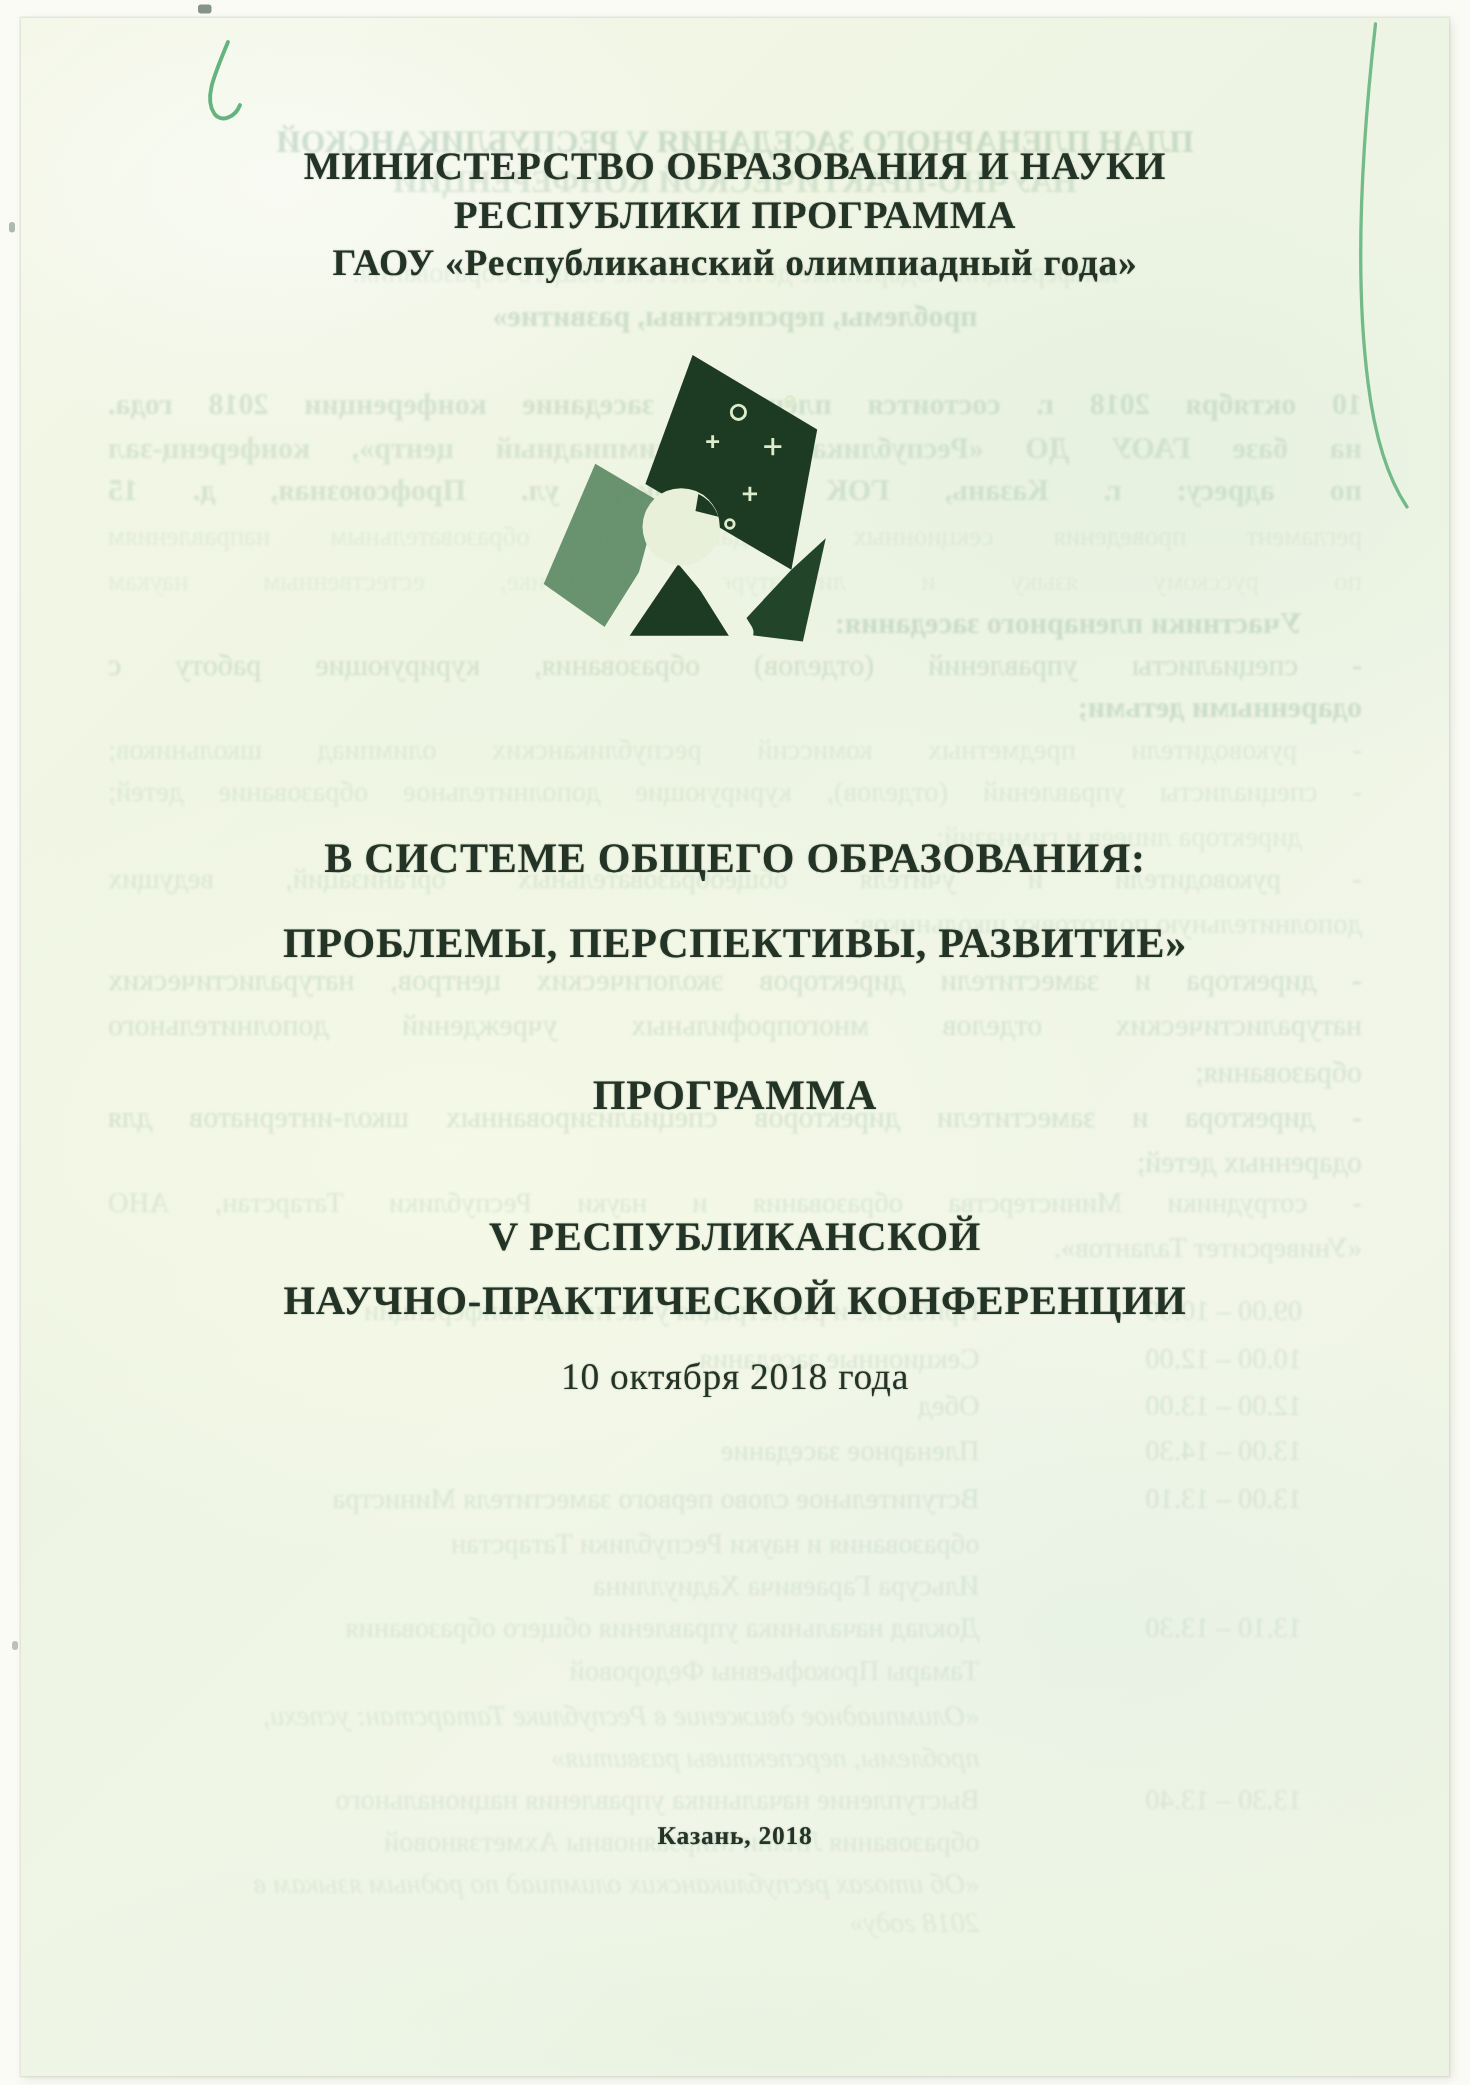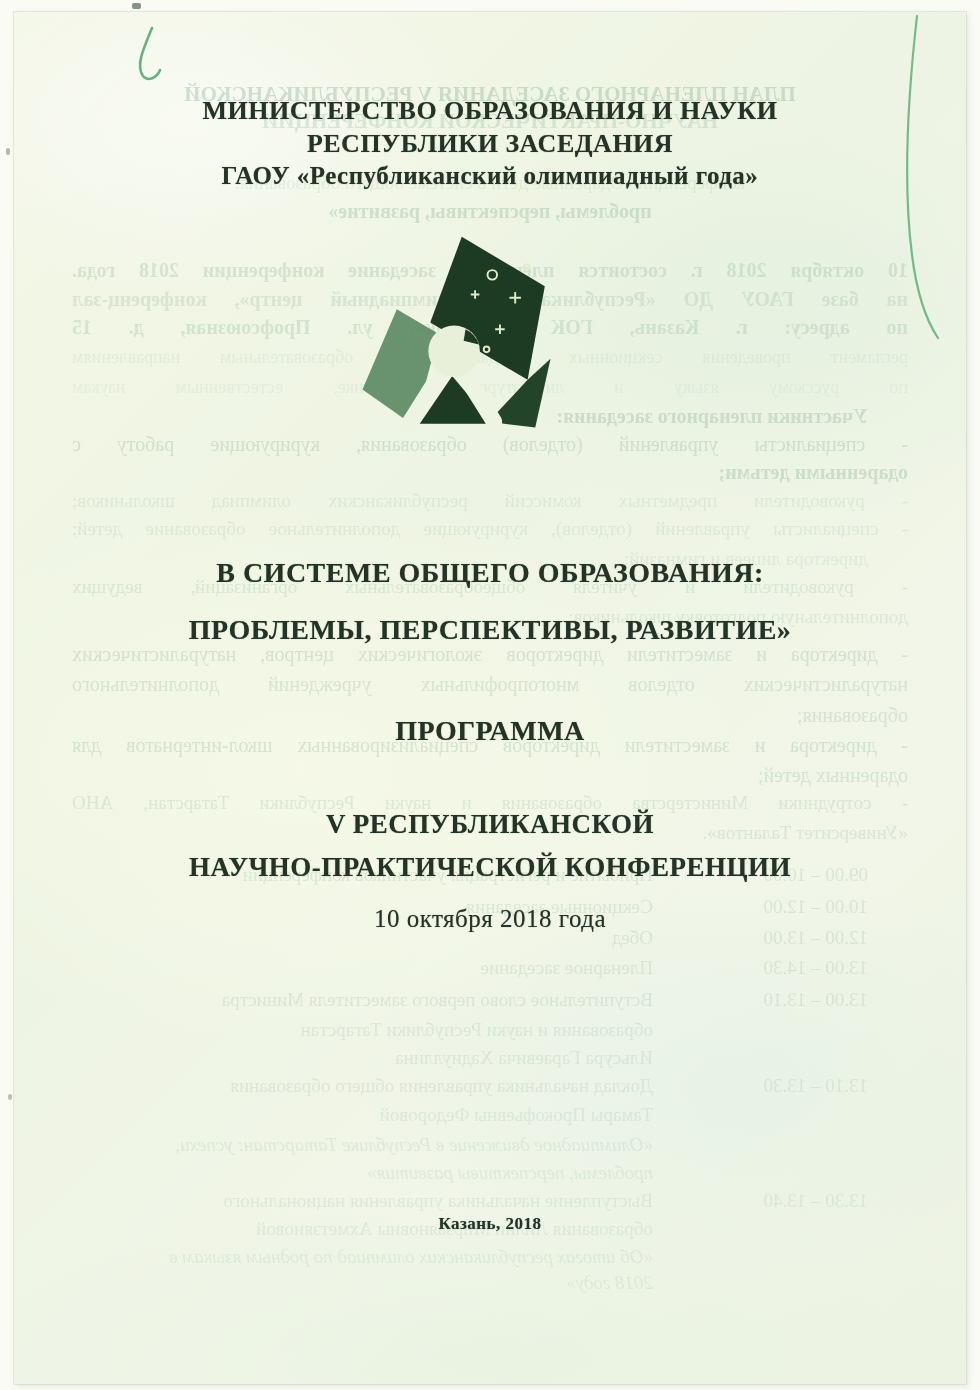--- a/index.html
+++ b/index.html
@@ -91,21 +91,21 @@
       <div class="ghost-line" style="top: 1092px; opacity: 0.17; font-size: 19px;"><span class="g-time"></span><span class="g-desc">Тамары Прокофьевны Федоровой</span></div>
       <div class="ghost-line" style="top: 1122px; opacity: 0.16; font-size: 19px; font-style: italic;"><span class="g-time"></span><span class="g-desc">«Олимпиадное движение в Республике Татарстан: успехи,</span></div>
       <div class="ghost-line" style="top: 1150px; opacity: 0.15; font-size: 19px; font-style: italic;"><span class="g-time"></span><span class="g-desc">проблемы, перспективы развития»</span></div>
       <div class="ghost-line" style="top: 1178px; opacity: 0.17; font-size: 19px;"><span class="g-time">13.30 – 13.40</span><span class="g-desc">Выступление начальника управления национального</span></div>
       <div class="ghost-line" style="top: 1206px; opacity: 0.16; font-size: 19px;"><span class="g-time"></span><span class="g-desc">образования Лилии Мирзаяновны Ахметзяновой</span></div>
       <div class="ghost-line" style="top: 1234px; opacity: 0.15; font-size: 19px; font-style: italic;"><span class="g-time"></span><span class="g-desc">«Об итогах республиканских олимпиад по родным языкам в</span></div>
       <div class="ghost-line" style="top: 1260px; opacity: 0.14; font-size: 19px; font-style: italic;"><span class="g-time"></span><span class="g-desc">2018 году»</span></div>
     </div>
 
   <div class="print-line b" style="top:84px;font-size:26px;">МИНИСТЕРСТВО ОБРАЗОВАНИЯ И НАУКИ</div>
-  <div class="print-line b" style="top:117px;font-size:26px;">РЕСПУБЛИКИ ЗАСЕДАНИЯ</div>
+  <div class="print-line b" style="top:117px;font-size:26px;">РЕСПУБЛИКИ ПРОГРАММА</div>
   <div class="print-line b" style="top:150px;font-size:25px;">ГАОУ «Республиканский олимпиадный года»</div>
 
   <div class="logo">
     <svg width="210" height="210" viewBox="0 0 220 210">
 
       <polygon points="16,162 52,78 96,104 70,200" fill="#5d8a64" opacity="0.92"></polygon>
 
       <polygon points="120,2 207,54 189,152 87,92" fill="#1d3a23"></polygon>
 
       <polygon points="189,152 213,130 197,202 148,196" fill="#22452a"></polygon>

